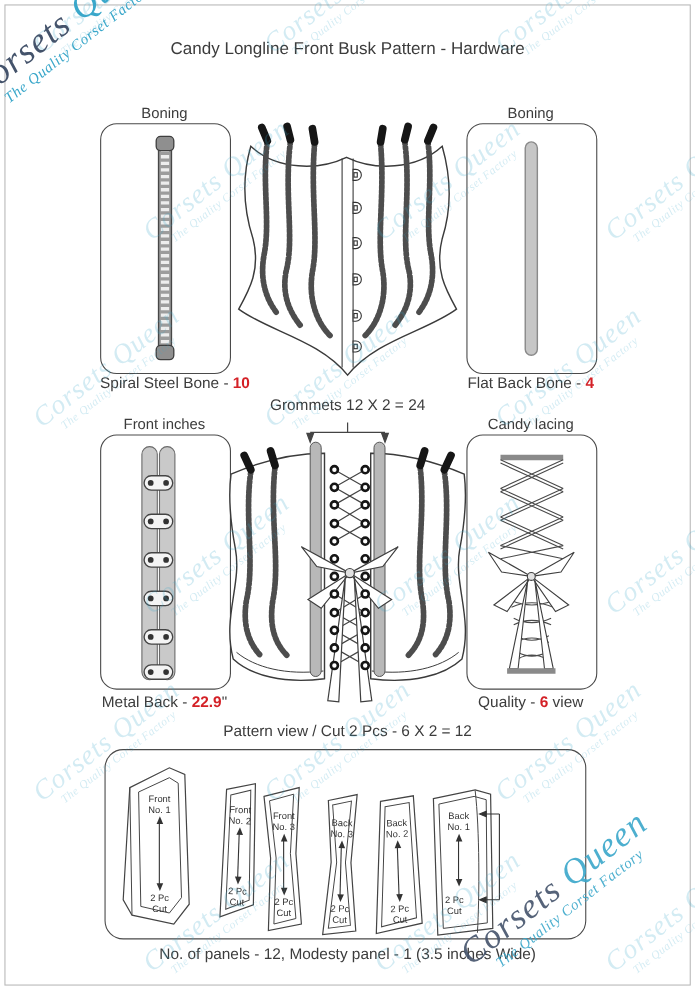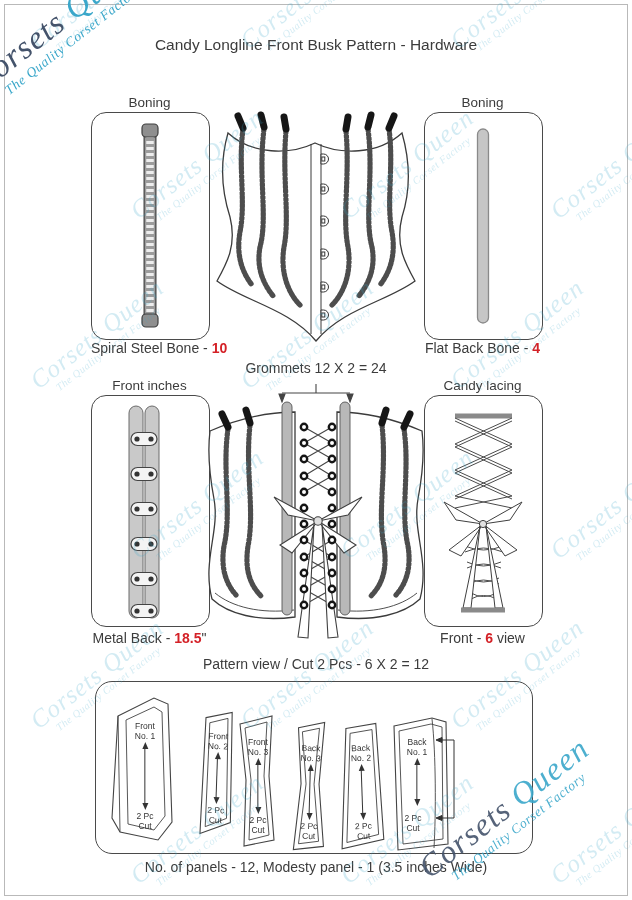--- a/index.html
+++ b/index.html
@@ -248,24 +248,24 @@
       <g stroke="#161616" stroke-width="7" stroke-linecap="round">
         <line x1="30" y1="46" x2="24" y2="33"></line>
           <line x1="52" y1="42" x2="48" y2="29"></line>
         <line x1="206" y1="46" x2="212" y2="33"></line>
           <line x1="184" y1="42" x2="188" y2="29"></line>
       </g>
     </svg>
   </div>
 
   <div class="abs caption" style="left:91px;top:630px;width:117px;">
-    <span>Metal Back - </span><span class="red">18.5</span><span>"</span>
+    <span>Metal Back - </span><span class="red">22.9</span><span>"</span>
   </div>
   <div class="abs caption" style="left:424px;top:630px;width:117px;">
-    <span>Front  - </span><span class="red">6</span><span> view</span>
+    <span>Quality  - </span><span class="red">6</span><span> view</span>
   </div>
 
   <div class="abs centercap" style="top:656px;">Pattern view / Cut 2 Pcs - 6 X 2 = 12</div>
 
   <div class="abs patternbox">
 
     <div class="pc" style="left:10px;top:12px;width:76px;height:152px;">
       <svg width="76" height="152" viewBox="0 0 76 152">
         <path d="M 12,22 L 48,4 L 62,10 L 66,128 L 52,146 L 14,138 L 6,124 Z" fill="#fff" stroke="#444" stroke-width="1.1"></path>
         <path d="M 20,26 L 48,13 L 56,18 L 59,122 L 48,136 L 22,130 Z" fill="none" stroke="#444" stroke-width="0.9"></path>

